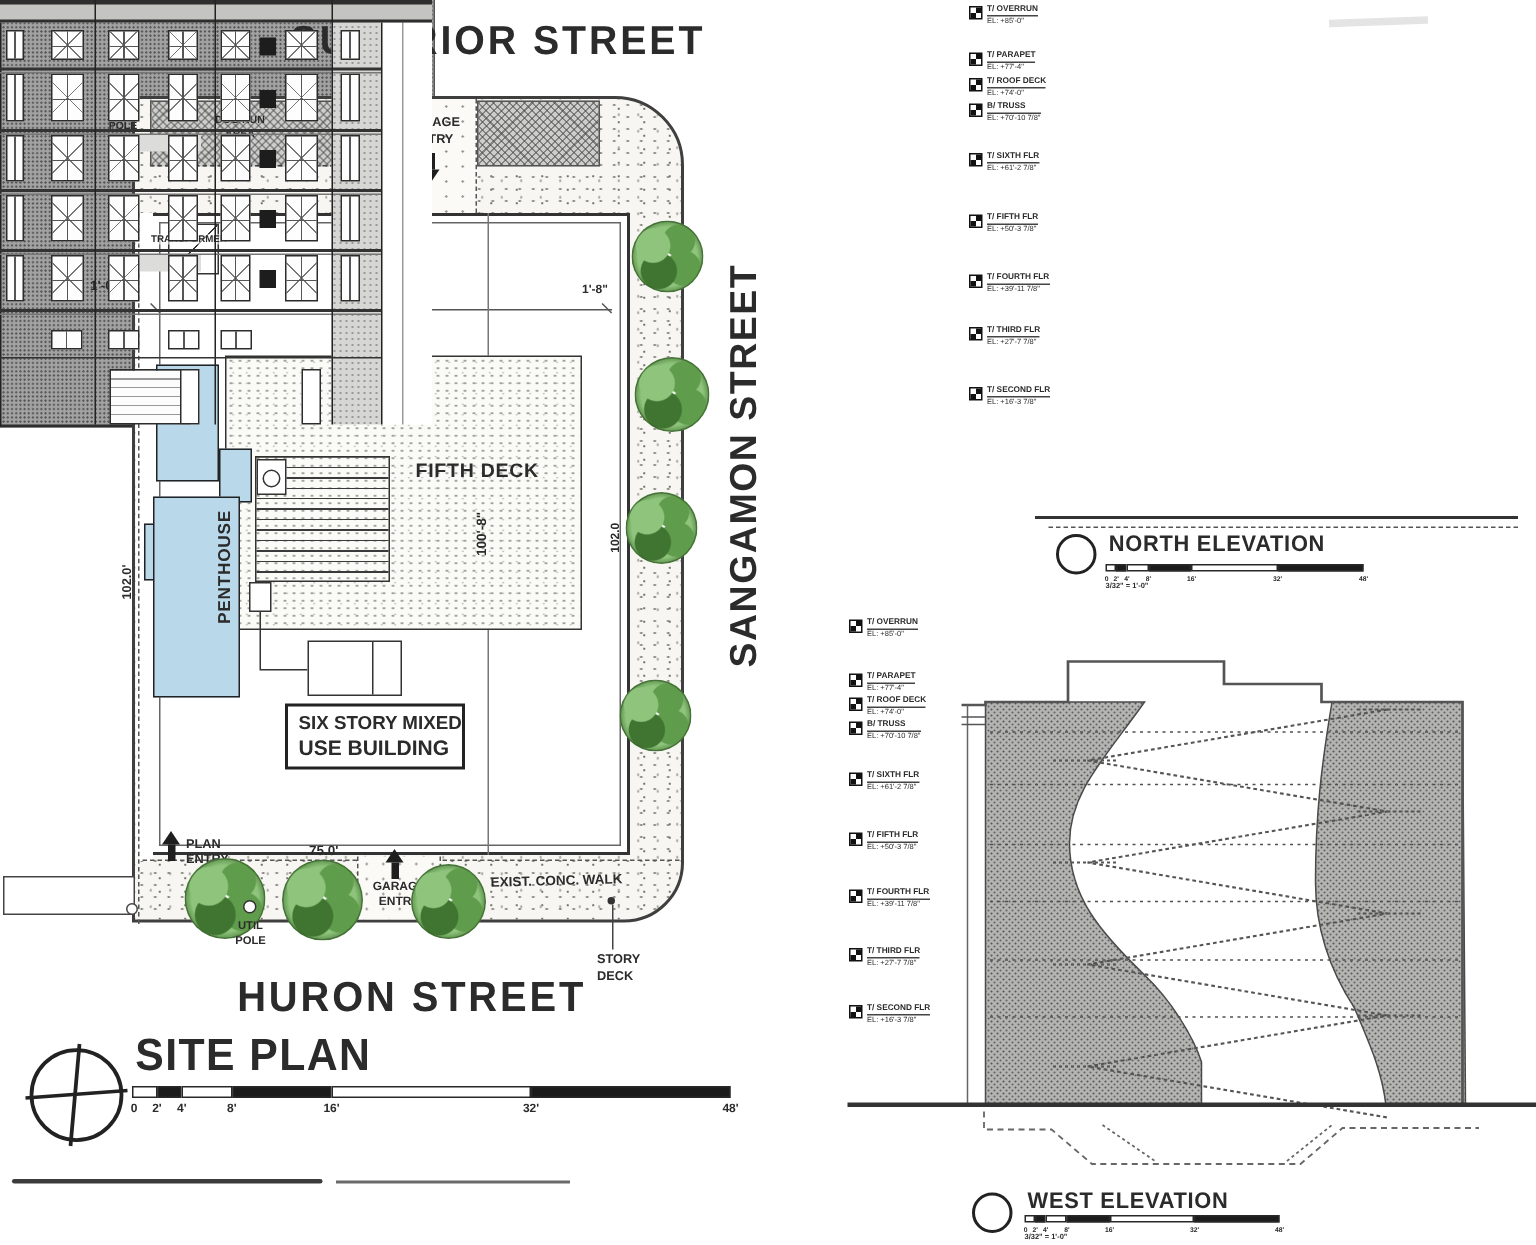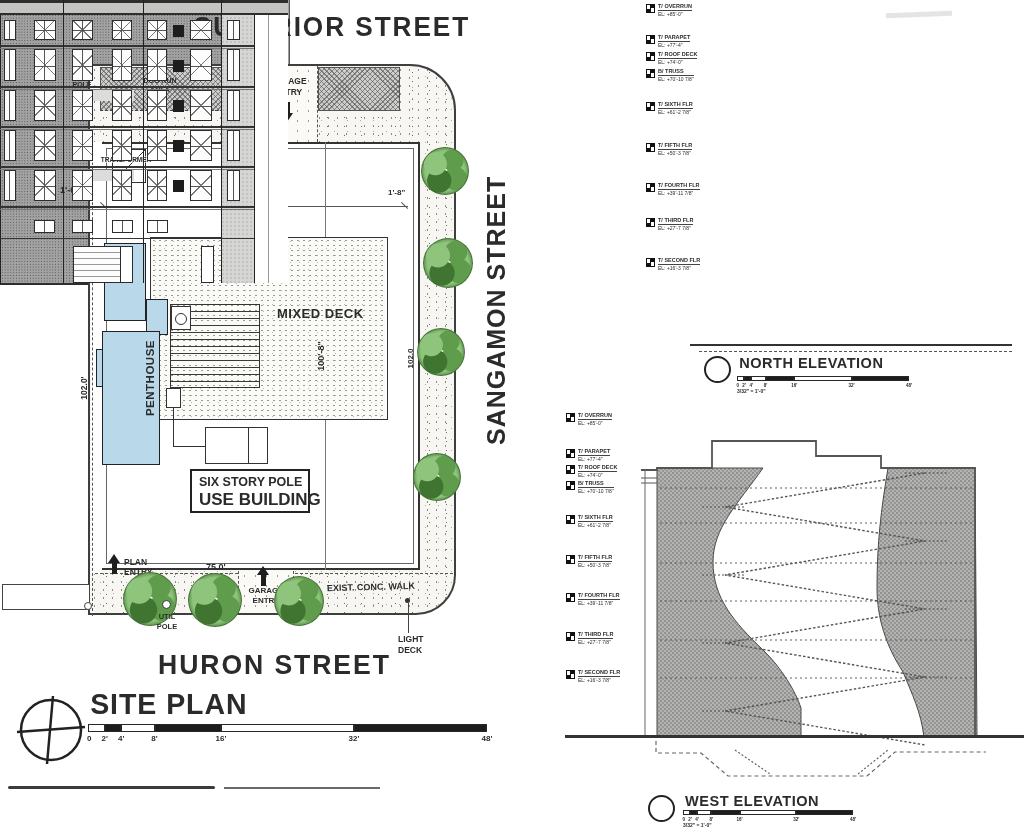--- a/index.html
+++ b/index.html
@@ -128,21 +128,21 @@
 
   <div class="txt" style="left:60px;top:185px;font-size:9px;">1'-0"</div>
   <div class="txt" style="left:232px;top:183px;font-size:10px;">72'-8"</div>
   <div class="dimline" style="left:103px;top:206px;width:305px;"></div>
   <div class="tick" style="left:99px;top:205px;"></div>
   <div class="tick" style="left:400px;top:205px;"></div>
   <div class="txt" style="left:388px;top:188px;font-size:8px;">1'-8"</div>
   <div class="abs" style="left:325px;top:142px;width:0;height:428px;border-left:1px solid #777;"></div>
 
   <div class="abs deck" style="left:150px;top:237px;width:238px;height:183px;"></div>
-  <div class="txt" style="left:277px;top:306px;font-size:13px;letter-spacing:.5px;">MIXED DECK</div>
+  <div class="txt" style="left:277px;top:306px;font-size:13px;letter-spacing:.5px;">FIFTH DECK</div>
   <div class="txt vtxt" style="left:297px;top:351px;width:48px;font-size:9px;">100'-8"</div>
 
   <div class="pent" style="left:104px;top:243px;width:42px;height:78px;"></div>
   <div class="pent" style="left:146px;top:299px;width:22px;height:36px;"></div>
   <div class="pent" style="left:96px;top:349px;width:36px;height:38px;"></div>
   <div class="pent" style="left:102px;top:331px;width:58px;height:134px;"></div>
   <div class="txt vtxt" style="left:103px;top:371px;width:96px;height:14px;font-size:11.5px;letter-spacing:.5px;">PENTHOUSE</div>
 
   <div class="stairs" style="left:170px;top:304px;width:90px;height:84px;"></div>
   <div class="abs" style="left:171px;top:306px;width:20px;height:24px;background:#fff;border:1px solid #333;box-sizing:border-box;">
@@ -150,22 +150,22 @@
   </div>
 
   <div class="abs" style="left:166px;top:388px;width:15px;height:20px;background:#fff;border:1.5px solid #333;box-sizing:border-box;"></div>
   <div class="abs" style="left:173px;top:408px;width:0;height:38px;border-left:1px solid #333;"></div>
   <div class="abs" style="left:173px;top:446px;width:32px;height:0;border-top:1px solid #333;"></div>
   <div class="abs" style="left:205px;top:427px;width:63px;height:37px;background:#fff;border:1.5px solid #333;box-sizing:border-box;">
     <div style="position:absolute;left:42px;top:0;bottom:0;border-left:1px solid #333;"></div>
   </div>
 
   <div class="abs" style="left:190px;top:469px;width:120px;height:44px;background:#fff;border:2px solid #222;box-sizing:border-box;padding:4px 0 0 7px;">
-    <div class="txt" style="position:static;font-size:12.5px;line-height:1.2;">SIX STORY POLE</div>
-    <div class="txt" style="position:static;font-size:17px;line-height:1.2;">USE BUILDING</div>
+    <div class="txt" style="position:static;font-size:12.5px;line-height:1.2;">SIX STORY MIXED</div>
+    <div class="txt" style="position:static;font-size:14px;line-height:1.2;">USE BUILDING</div>
   </div>
 
   <div class="abs" style="left:95px;top:573px;width:358px;height:0;border-top:1.5px dashed #555;"></div>
   <div class="arrow up" style="left:107px;top:554px;">
     <div class="head"></div>
       <div class="stem"></div>
   </div>
   <div class="txt" style="left:124px;top:557px;font-size:8.5px;line-height:1.2;z-index:2;">
     <span>PLAN</span><br><span>ENTRY</span>
   </div>
@@ -180,21 +180,21 @@
   </div>
   <div class="txt" style="left:327px;top:582px;font-size:9px;transform:rotate(-1.5deg);">EXIST. CONC. WALK</div>
 
   <div class="abs" style="left:162px;top:600px;width:9px;height:9px;border:1.5px solid #333;border-radius:50%;box-sizing:border-box;background:#fff;z-index:7;"></div>
   <div class="txt ctr" style="left:152px;top:612px;width:30px;font-size:7.5px;line-height:1.35;z-index:7;">
     <span>UTIL</span><br><span>POLE</span>
   </div>
   <div class="abs" style="left:405px;top:598px;width:5px;height:5px;background:#333;border-radius:50%;"></div>
   <div class="abs" style="left:408px;top:603px;width:0;height:30px;border-left:1px solid #444;"></div>
   <div class="txt" style="left:398px;top:634px;font-size:8.5px;line-height:1.3;">
-    <span>LIGHT</span><br><span>DECK</span>
+    <span>STORY</span><br><span>DECK</span>
   </div>
 
   <div class="abs" style="left:2px;top:584px;width:88px;height:26px;border:1.5px solid #444;box-sizing:border-box;background:#fff;"></div>
   <div class="abs" style="left:84px;top:602px;width:8px;height:8px;border:1.5px solid #444;border-radius:50%;box-sizing:border-box;background:#fff;"></div>
 
   <div class="txt vtxt" style="left:367px;top:300px;width:260px;height:30px;font-size:25px;letter-spacing:1px;">SANGAMON STREET</div>
   <div class="txt vtxt" style="left:66px;top:383px;width:36px;font-size:8.5px;">102.0'</div>
   <div class="txt vtxt" style="left:392px;top:354px;width:36px;font-size:8px;">102.0</div>
   <div class="txt" style="left:152px;top:649px;font-size:28px;letter-spacing:2px;transform:scaleX(.95);">HURON STREET</div>
 

